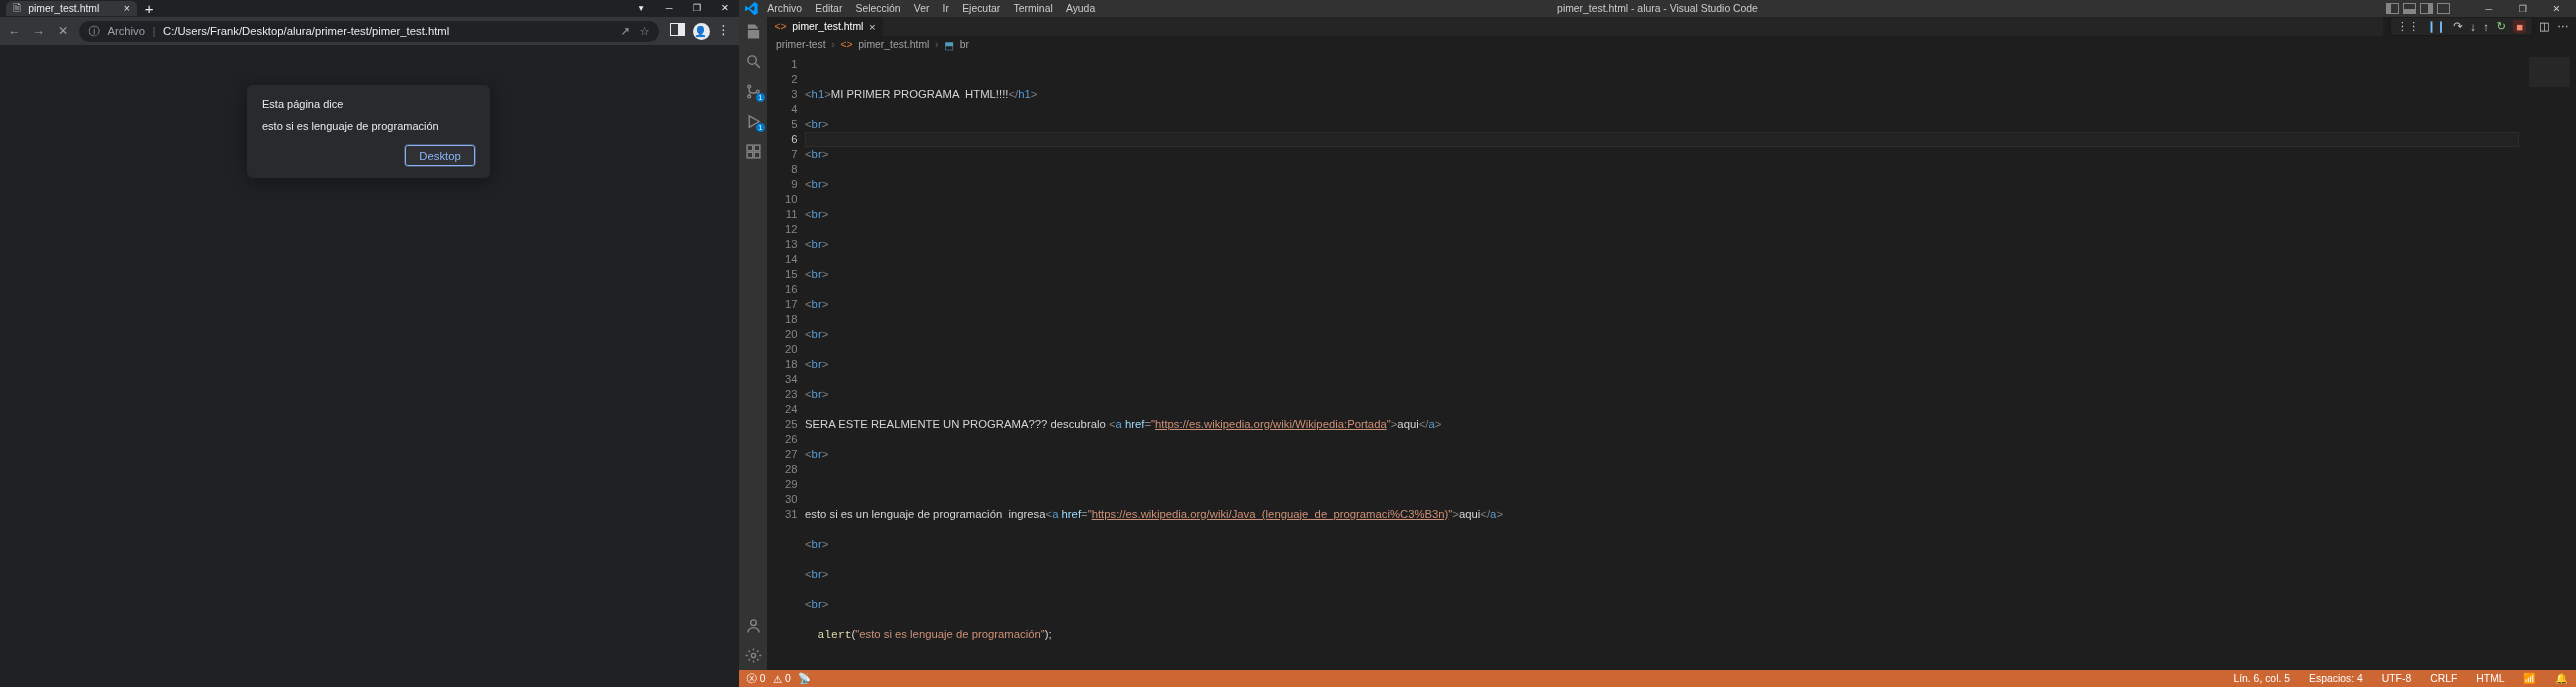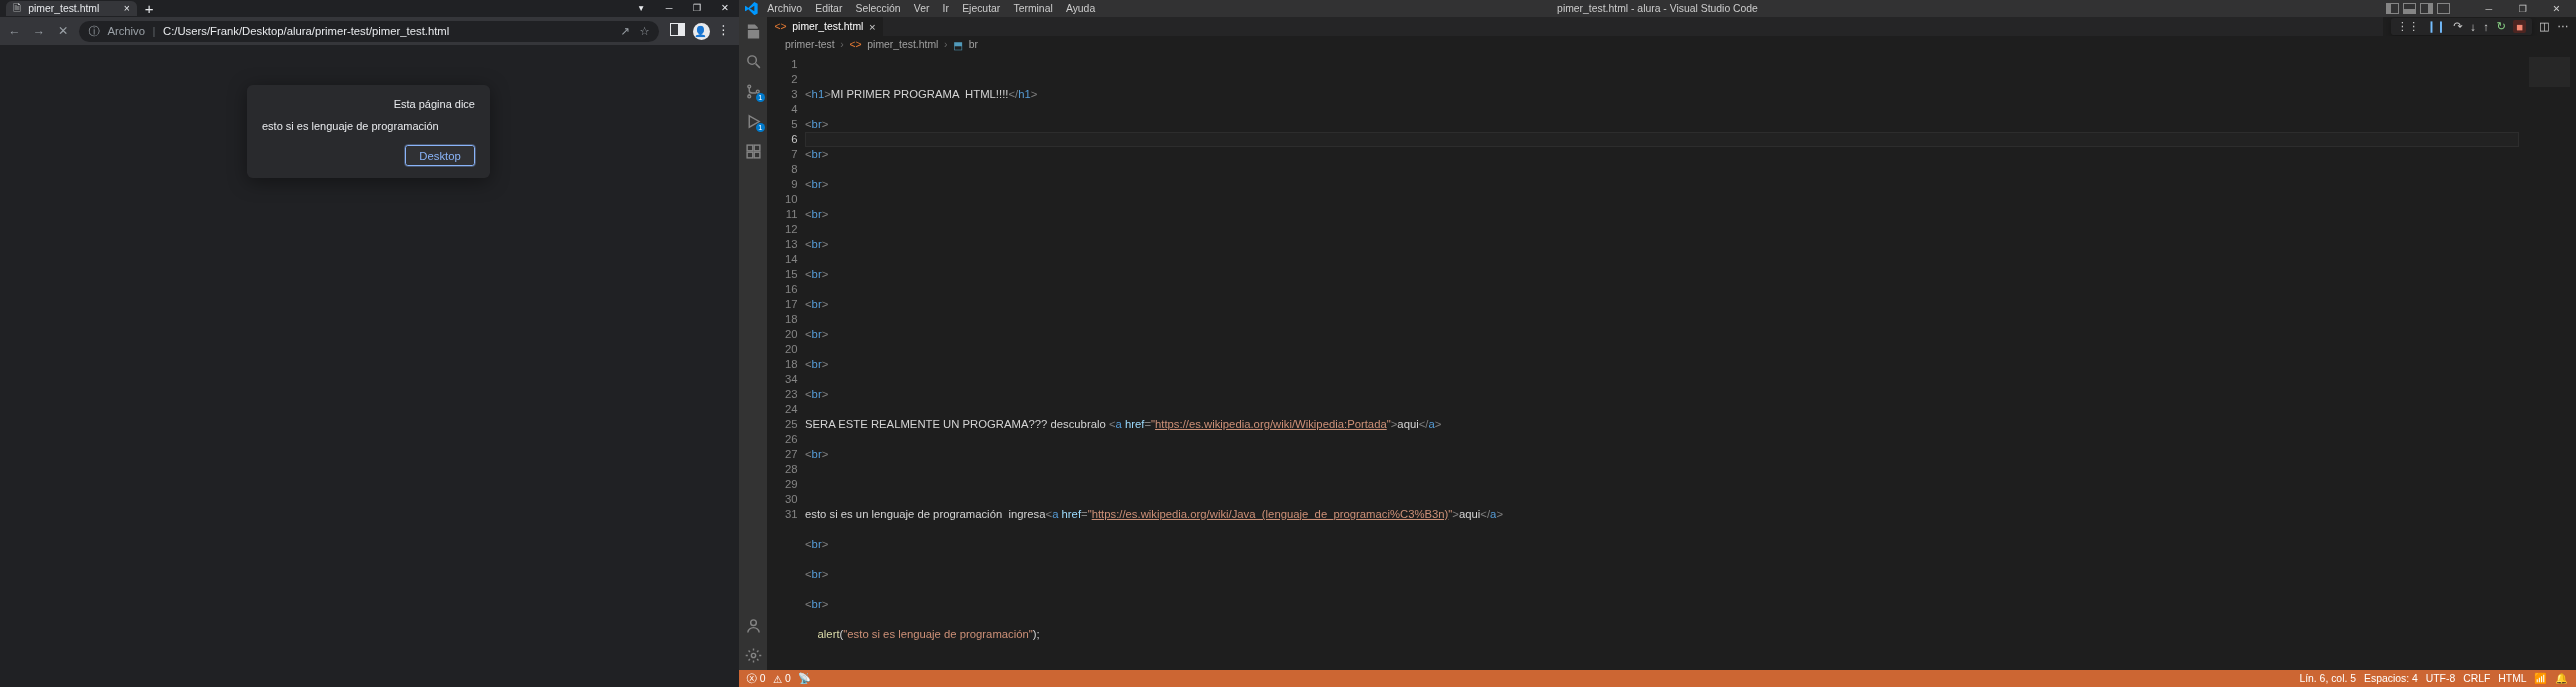--- a/index.html
+++ b/index.html
@@ -17,21 +17,21 @@
     .addr-right { margin-left: auto; display: flex; gap: 9.4px; }
     .right-icons { display: flex; gap: 7.5px; padding: 0 3.8px; }
     .right-icon { color: #e8eaed; font-size: 12.3px; cursor: pointer; }
     .right-icon.box { width: 15px; height: 13.2px; border: 0.9px solid #e8eaed; display: inline-block; }
     .right-icon.boxsplit { position: relative; }
     .right-icon.boxsplit::after { content:""; position:absolute; right:0; top:0; width:6.6px; height:100%; background:#e8eaed;}
     .avatar { width:17px; height:17px; border-radius:50%; background:#e8eaed; color:#202124; font-size:10.4px; display:flex; align-items:center; justify-content:center;}
     .wc { width:28px; height:15px; color:#e8eaed; font-size:9.4px; display:flex; align-items:center; justify-content:center; cursor:pointer;}
     .browser-page { flex:1; background:#202124; position:relative; }
     .dialog { position:absolute; left:247px; top:40px; width:243px; background:#292a2d; border-radius:5.7px; box-shadow:0 3.8px 19px rgba(0,0,0,.4); padding:13.2px 15px 11.3px; }
-    .dialog-title { color:#e8eaed; font-size:11px; margin-bottom:9.4px;text-align:right; }
+    .dialog-title { color:#e8eaed; font-size:11px; margin-bottom:9.4px; }
     .dialog-body { color:#e8eaed; font-size:11px; margin-bottom:13.2px; }
     .dialog-btn-row { display:flex; justify-content:flex-end; }
     .dialog-btn { background:#303134; border:0.9px solid #8ab4f8; color:#8ab4f8; padding:3.8px 13.2px; border-radius:2.8px; font-size:11.3px; cursor:pointer; outline:0.9px solid rgba(138,180,248,.3);}
     .vscode { flex:1; height:687px; background:#1e1e1e; display:flex; flex-direction:column; position:relative;}
     .vs-titlebar { height:17px; background:#323233; display:flex; align-items:center; color:#cccccc; font-size:10.4px; position:relative;}
     .vs-logo { width:13.2px; height:13.2px; margin:0 5.7px; }
     .vs-menus { display:flex; gap:13.2px; padding-left:3.8px; }
     .vs-menus span { color:#cccccc; cursor:pointer; }
     .vs-title { position:absolute; left:50%; transform:translateX(-50%); color:#cccccc; }
     .vs-titleright { position:absolute; right:5.7px; display:flex; align-items:center; gap:5.7px; }
@@ -51,42 +51,42 @@
     .etab { background:#1e1e1e; border-right:0.9px solid #252526; display:flex; align-items:center; padding:0 7.5px; gap:5.7px; color:#fff; font-size:10.4px; cursor:pointer;}
     .etab .fi { color:#e37933; }
     .etab-close { color:#ccc; font-size:11.3px; cursor:pointer;}
     .editor-tabs-right { margin-left:auto; display:flex; align-items:center; gap:7.5px; padding:0 7.5px; background:#1e1e1e;}
     .debugbar { display:flex; align-items:center; gap:7.5px; background:#252526; border-radius:2.8px; padding:1.9px 5.7px; box-shadow:0 1.9px 5.7px rgba(0,0,0,.3);}
     .dbg { color:#ccc; font-size:11.3px; cursor:pointer;}
     .dbg.pause { color:#75beff;}
     .dbg.stop { color:#f48771; background:#4d2521; padding:0.9px 2.8px; border-radius:1.9px;}
     .dbg.restart { color:#89d185;}
     .etr { color:#ccc; font-size:11.3px; cursor:pointer;}
-    .breadcrumb { height:17px; background:#1e1e1e; display:flex; align-items:center; padding:0 18px; gap:5.7px; color:#a0a0a0; font-size:10.4px;}
+    .breadcrumb { height:17px; background:#1e1e1e; display:flex; align-items:center; padding:0 9px; gap:5.7px; color:#a0a0a0; font-size:10.4px;}
     .bc-sep { color:#666;}
     .bc-icon-file { color:#e37933;}
     .bc-icon-tag { color:#519aba;}
     .editor-scroll { flex:1; display:flex; font-family:Consolas,monospace; font-size:11.3px; position:relative; overflow:hidden;}
     .gutter { width:38px; background:#1e1e1e; color:#858585; text-align:right; padding-right:7.5px; line-height:15px; padding-top:3.8px;}
     .gutter .cur { color:#c6c6c6;}
     .code { flex:1; background:#1e1e1e; color:#d4d4d4; line-height:15px; padding-top:3.8px; white-space:pre; position:relative;}
     .code .tag { color:#808080;}
     .code .tagname { color:#569cd6;}
     .code .attr { color:#9cdcfe;}
     .code .str { color:#ce9178;}
     .code .url { color:#ce9178; text-decoration:underline;}
     .code .text { color:#d4d4d4;text-align:right;}
-    .code .fn { color:#dcdcaa;}
+    .code .fn { color:#dcdcaa;font-family:Liberation Mono, monospace;}
     .hl-line { position:absolute; left:0; right:0; height:15px; border:0.9px solid rgba(255,255,255,.05); background:rgba(255,255,255,.02);}
     .minimap { width:57px; background:#1e1e1e; position:relative;}
     .mm-shape { position:absolute; top:3.8px; right:5.7px; width:41px; height:30px; background:linear-gradient(#2d2d2d,#2d2d2d); opacity:.6;}
     .statusbar { height:17px; background:#cc6633; display:flex; align-items:center; color:#fff; font-size:10.4px; padding:0 7.5px; gap:11.3px;}
     .sb-left { display:flex; gap:7.5px; align-items:center;}
     .sb-item { display:flex; align-items:center; gap:2.8px; cursor:pointer;}
-    .sb-right { margin-left:auto; display:flex; gap:8px;}
+    .sb-right { margin-left:auto; display:flex; gap:19px;}
     svg { display:block; }
   </style>
 </head>
 <body>
 
 <div class="browser">
   <div style="position:relative;">
     <div class="browser-tabbar">
       <div class="browser-tab">
         <span style="font-size:9.4px;">🗎</span>

